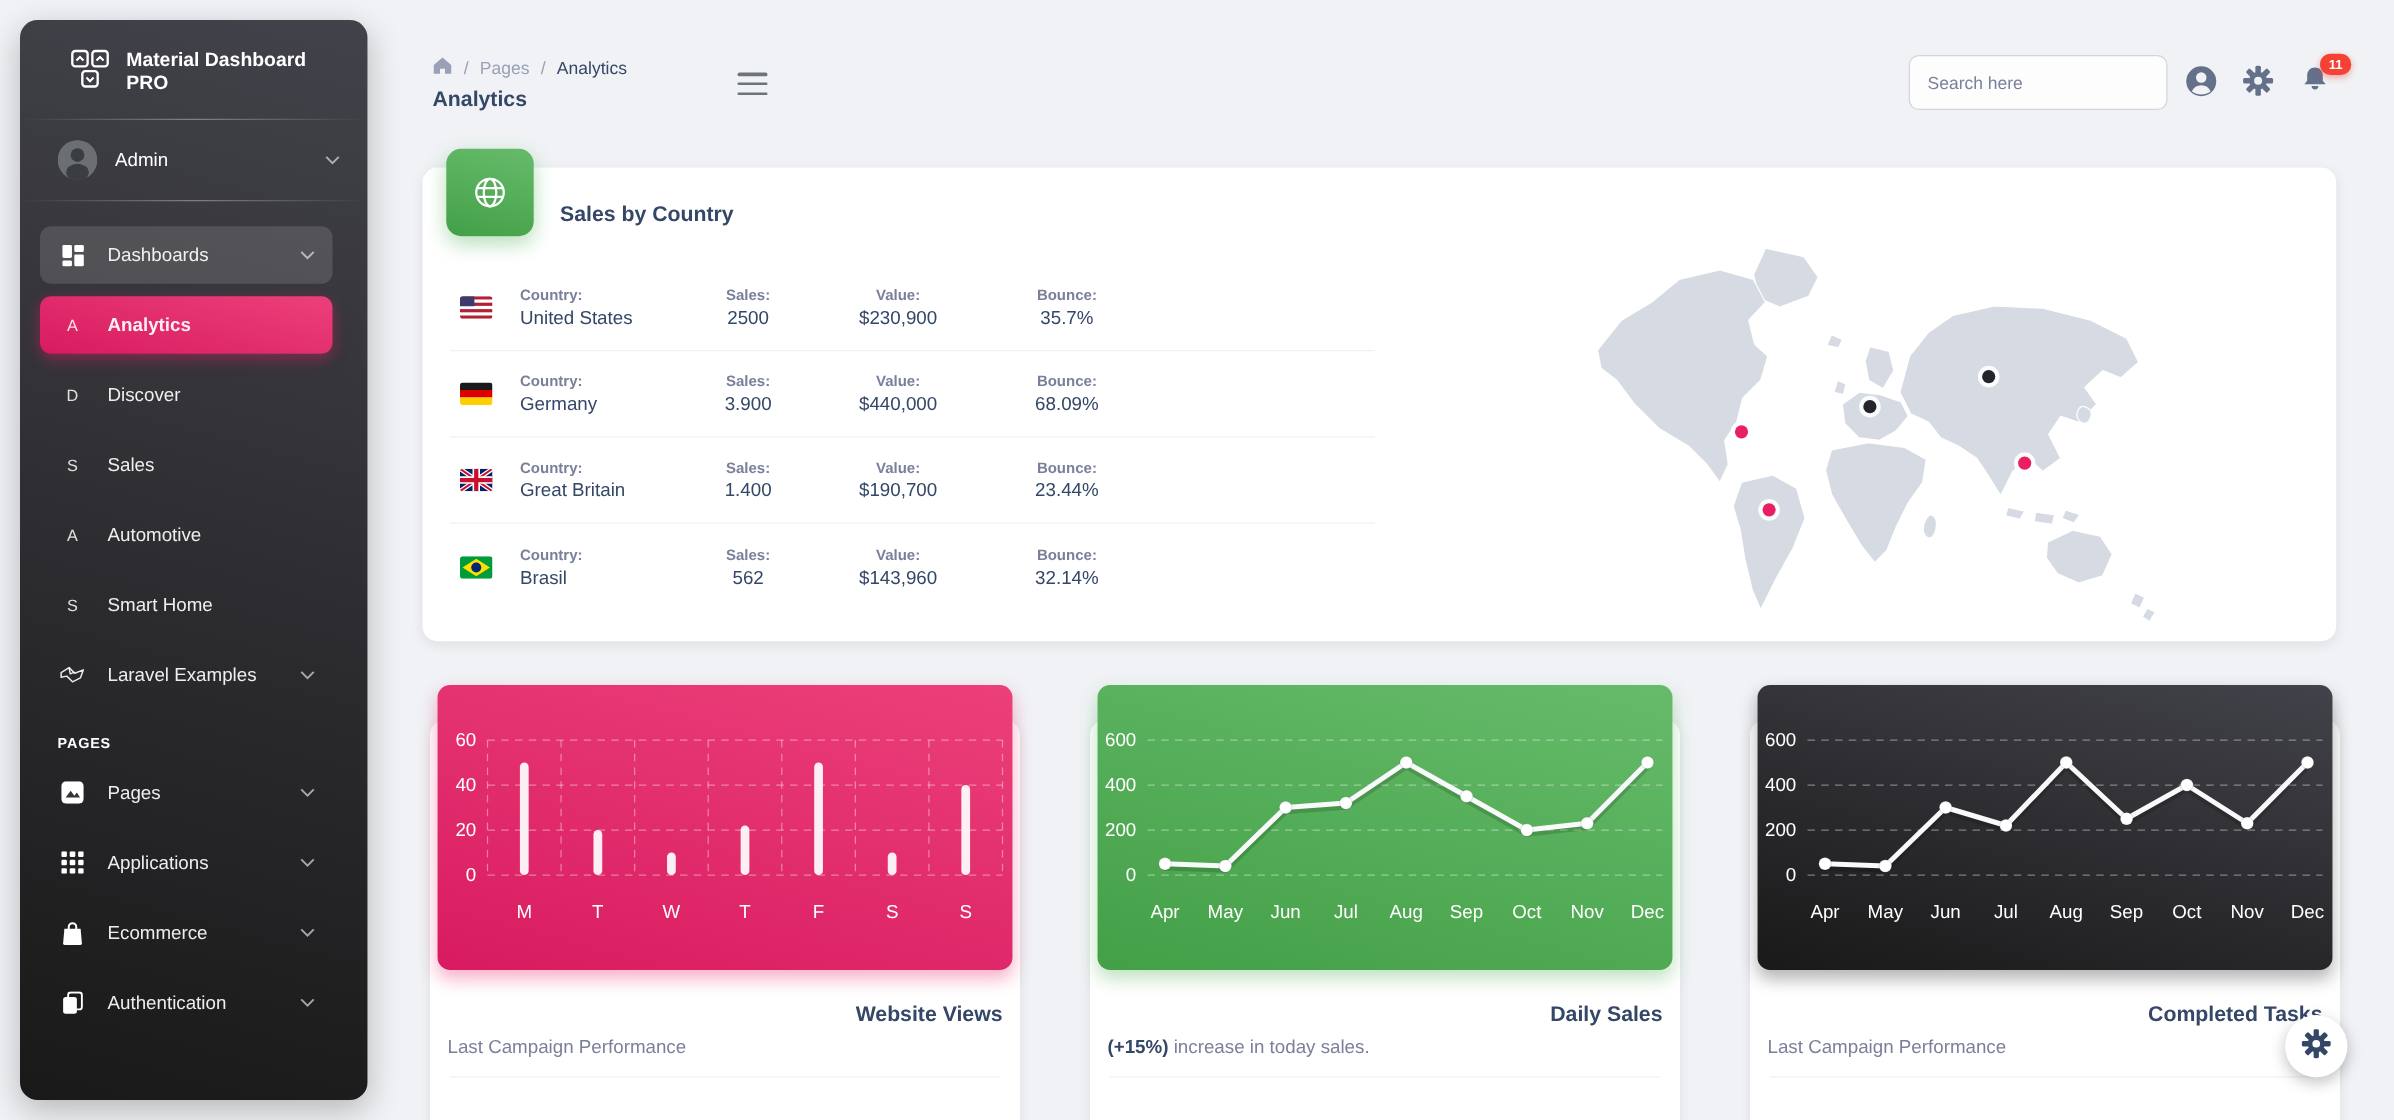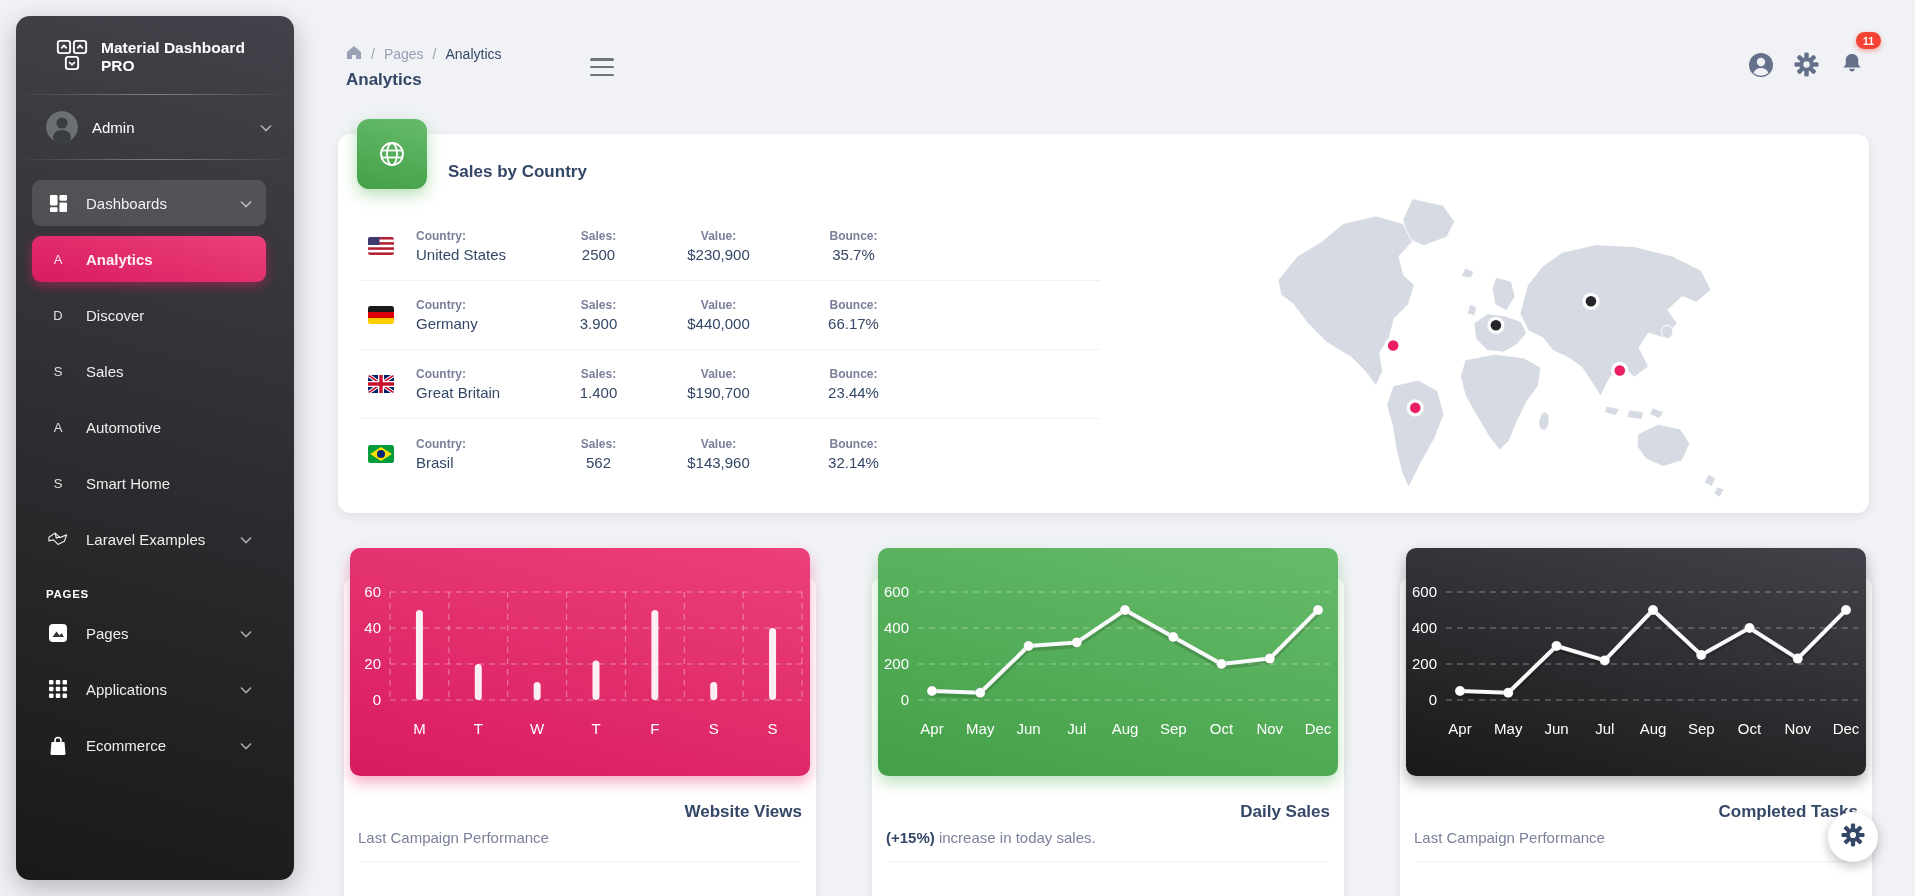--- a/index.html
+++ b/index.html
@@ -39,21 +39,21 @@
   .page-title { position:absolute; left:346px; top:70px; font-size:17px; font-weight:bold; color:#344767; }
   .hamburger { position:absolute; left:590px; top:58px; width:24px; height:18px; cursor:pointer; display:flex; flex-direction:column; justify-content:space-between; }
   .hamburger span { display:block; height:2.5px; border-radius:2px; background:#6c757d; }
   .search-box { position:absolute; left:1527px; top:44px; width:207px; height:44px; }
   .search-box input { width:100%; height:100%; border:1px solid #d2d6da; border-radius:8px;
     background:rgba(255,255,255,.85); padding:0 14px; font-size:14px; color:#495057; outline:none;
     font-family:"Liberation Sans", sans-serif; }
   .search-box input::placeholder { color:#7b809a; }
   .top-icons { position:absolute; left:1748px; top:52px; display:flex; align-items:center; gap:20px; }
   .top-icon { width:26px; height:26px; cursor:pointer; position:relative; }
-  .badge { position:absolute; left:1856px; top:32px; background:#F44335; color:#fff;
+  .badge { position:absolute; left:1856px; top:43px; background:#F44335; color:#fff;
     font-size:10.5px; font-weight:bold; border-radius:9px; padding:2.5px 7px; box-shadow:0 2px 5px rgba(244,67,53,.45); }
 
   
   .sales-card { position:absolute; left:338px; top:134px; width:1531px; height:379px;
     background:#fff; border-radius:12px; box-shadow:0 3px 10px rgba(0,0,0,.08); }
   .sales-icon { position:absolute; left:19px; top:-15px; width:70px; height:70px; border-radius:12px;
     background:linear-gradient(195deg,#66BB6A 0%,#43A047 100%);
     box-shadow:0 6px 16px rgba(76,175,80,.4); display:flex; align-items:center; justify-content:center; }
   .sales-title { position:absolute; left:110px; top:28px; font-size:17px; font-weight:bold; color:#344767; }
   .sales-table { position:absolute; left:22px; top:78px; width:740px; }
@@ -226,20 +226,34 @@
             <path d="M6 7.5 V4.5 a3 3 0 0 1 6 0 V7.5" fill="none" stroke="#fff" stroke-width="1.6"></path>
           </svg>
         </span>
         <span class="lbl">Ecommerce</span>
         <span class="chev">
           <svg width="12" height="8" viewBox="0 0 12 8" fill="none">
               <polyline points="1,1.5 6,6.5 11,1.5" stroke="rgba(255,255,255,.8)" stroke-width="1.6"></polyline>
             </svg>
         </span>
       </div>
+      <div class="nav-item">
+        <span class="ic">
+          <svg width="18" height="19" viewBox="0 0 18 19">
+            <rect x="5.5" y="1" width="11" height="13.5" rx="2" fill="none" stroke="#fff" stroke-width="1.5"></rect>
+            <rect x="1.5" y="4.5" width="11" height="13.5" rx="2" fill="#fff"></rect>
+          </svg>
+        </span>
+        <span class="lbl">Authentication</span>
+        <span class="chev">
+          <svg width="12" height="8" viewBox="0 0 12 8" fill="none">
+              <polyline points="1,1.5 6,6.5 11,1.5" stroke="rgba(255,255,255,.8)" stroke-width="1.6"></polyline>
+            </svg>
+        </span>
+      </div>
     </nav>
   </aside>
 
   <div class="breadcrumb">
     <span>
       <svg width="16" height="15" viewBox="0 0 16 15">
           <path d="M8 1 L15 7 V14 H10 V10 H6 V14 H1 V7 Z" fill="#9aa0b5"></path>
         </svg>
     </span>
     <span class="crumb-sep">/</span>
@@ -248,20 +262,23 @@
     <span class="crumb-current">Analytics</span>
   </div>
   <div class="page-title">Analytics</div>
 
   <div class="hamburger">
       <span></span>
       <span></span>
       <span></span>
     </div>
 
+  <div class="search-box">
+    <input type="text" placeholder="Search here" style="">
+  </div>
 
   <div class="top-icons">
     <span class="top-icon">
       <svg width="26" height="26" viewBox="-13 -13 26 26">
         <circle r="12" fill="#65708a"></circle>
         <circle cx="0" cy="-3" r="4.2" fill="#f0f2f5"></circle>
         <path d="M-7.5 8 a8.2 8.2 0 0 1 15 0 a12 12 0 0 1 -15 0 z" fill="#f0f2f5"></path>
       </svg>
     </span>
     <span class="top-icon">
@@ -362,21 +379,21 @@
         <div class="cell-sales cell-c">
           <div class="cell-lbl">Sales:</div>
           <div class="cell-val">3.900</div>
         </div>
         <div class="cell-value cell-c">
           <div class="cell-lbl">Value:</div>
           <div class="cell-val">$440,000</div>
         </div>
         <div class="cell-bounce cell-c">
           <div class="cell-lbl">Bounce:</div>
-          <div class="cell-val">66.17%</div>
+          <div class="cell-val">68.09%</div>
         </div>
       </div>
 
       <div class="s-row">
         <div class="cell-flag">
           <svg width="26" height="18" viewBox="0 0 26 18">
               <defs>
                 <clipPath id="fr2">
                   <rect width="26" height="18" rx="2.5"></rect>
                 </clipPath>

